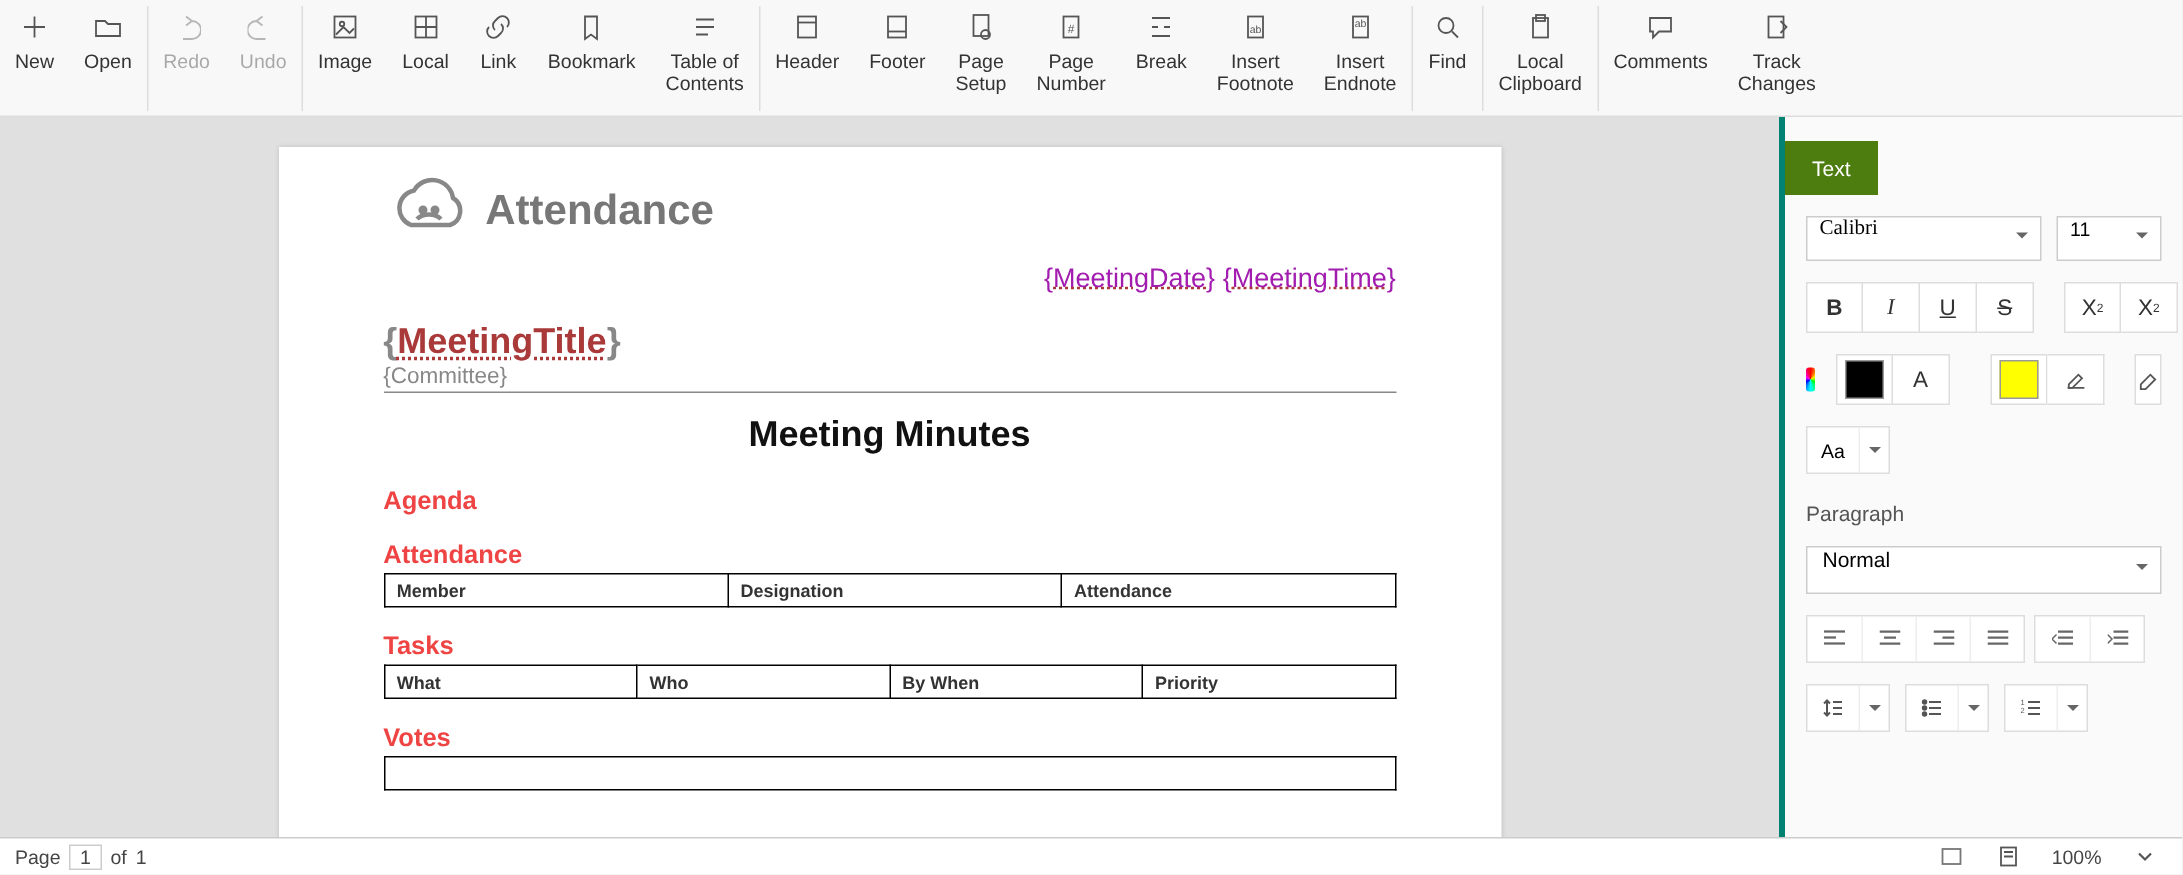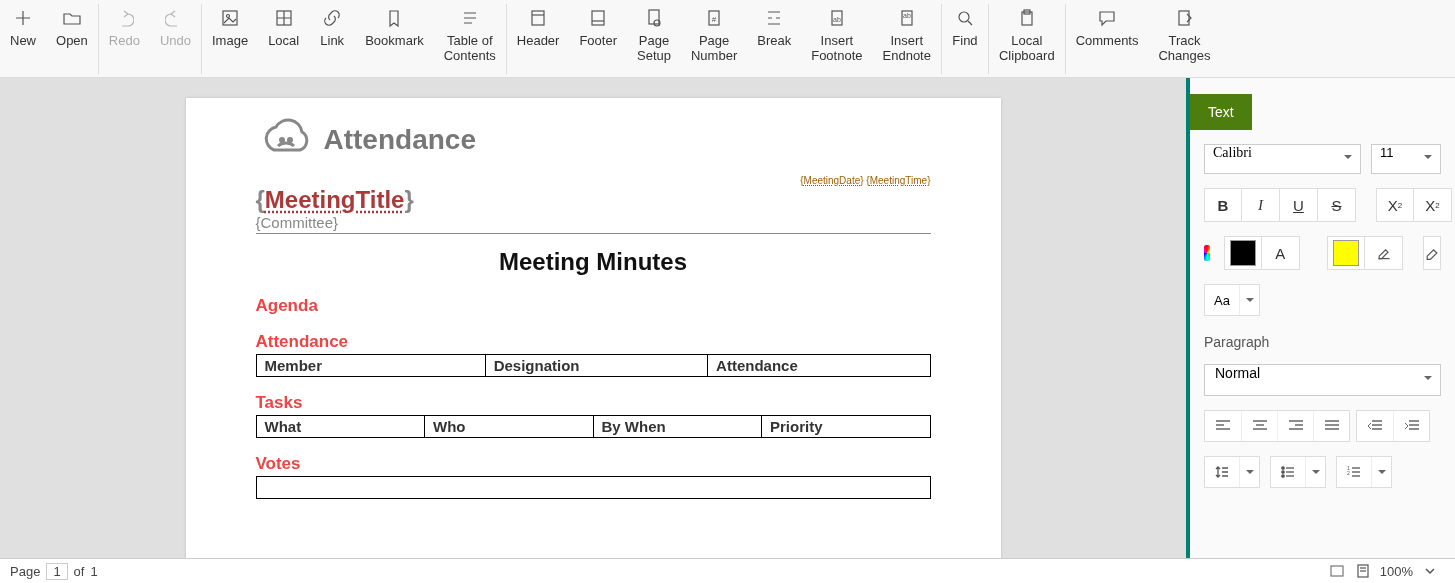--- a/index.html
+++ b/index.html
@@ -81,23 +81,23 @@
     display: flex;
     align-items: center;
     gap: 8px;
     color: #777;
     margin-bottom: 14px;
   }
   .logo-mark svg { width: 60px; height: 40px; }
   .logo-text { font-size: 28px; font-weight: 700; color: #777; }
   .meta-row {
     text-align: right;
-    color: #a16207;
-    font-size: 10px;
-    margin-bottom: 0;
+    color: #a21caf;
+    font-size: 18px;
+    margin-bottom: 18px;
   }
   .meta-row span { text-decoration: underline dotted #AA3A3A; }
   .title {
     font-size: 24px;
     font-weight: 700;
     color: #888;
   }
   .title .red { color: #AA3A3A; text-decoration: underline dotted #AA3A3A; text-underline-offset:3px; }
   .committee {
     color: #888;
@@ -121,21 +121,21 @@
     color: #ef4444;
   }
   table.doc {
     width: 100%;
     border-collapse: collapse;
     margin-bottom: 4px;
   }
   table.doc th, table.doc td {
     border: 1px solid #000;
     text-align: left;
-    font-size: 15px;
+    font-size: 12px;
     font-weight: 700;
     padding: 2px 8px;
     height: 22px;
   }
 
   
   .side-panel {
     position: absolute;
     top: 78px;
     right: 0;
@@ -270,21 +270,21 @@
     color: #444;
     padding: 0 10px;
   }
   .statusbar .pgbox {
     border: 1px solid #ccc;
     padding: 0 6px;
     margin: 0 6px;
     background: #fff;
   }
   .statusbar .spacer { flex: 1; }
-  .zoom-area { display: flex; align-items: center; gap: 8px; margin-right: 6px; }
+  .zoom-area { display: flex; align-items: center; gap: 20px; margin-right: 6px; }
   .zoom-btn {
     width: 18px; height: 18px;
     display: flex; align-items: center; justify-content: center;
     color: #555;
   }
 </style>
 </head>
 <body>
 
 <div class="ribbon">

